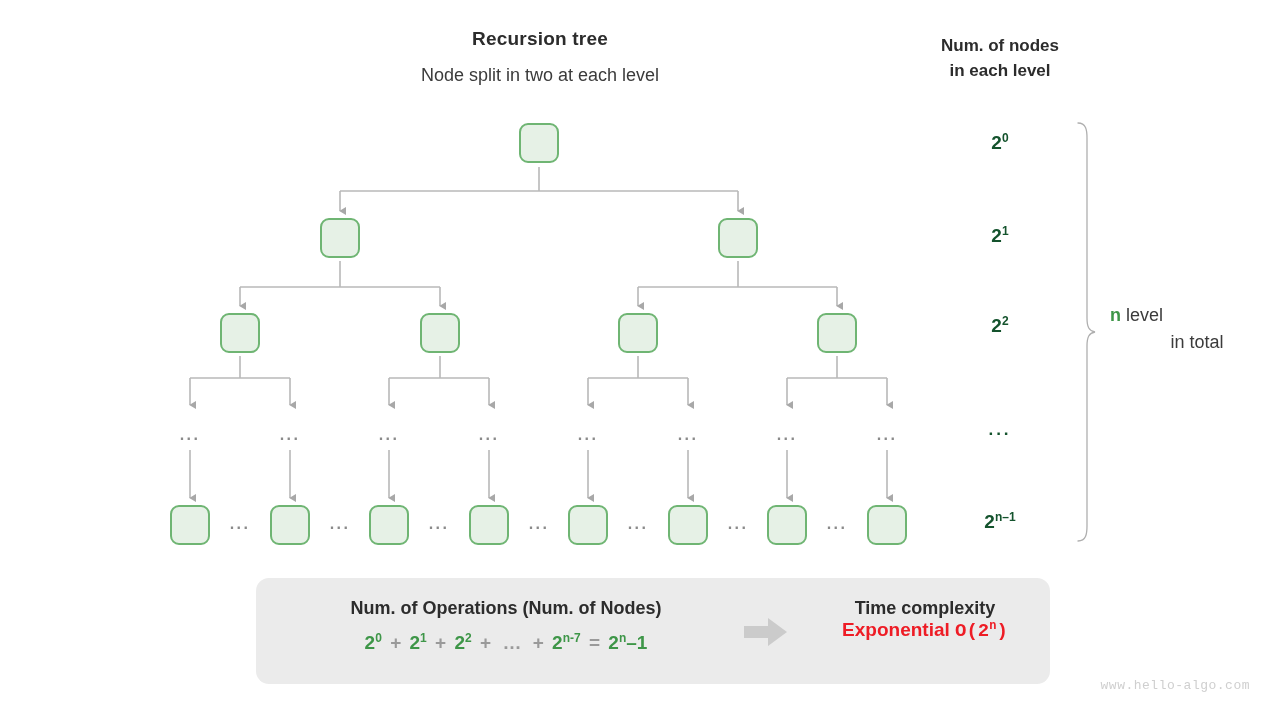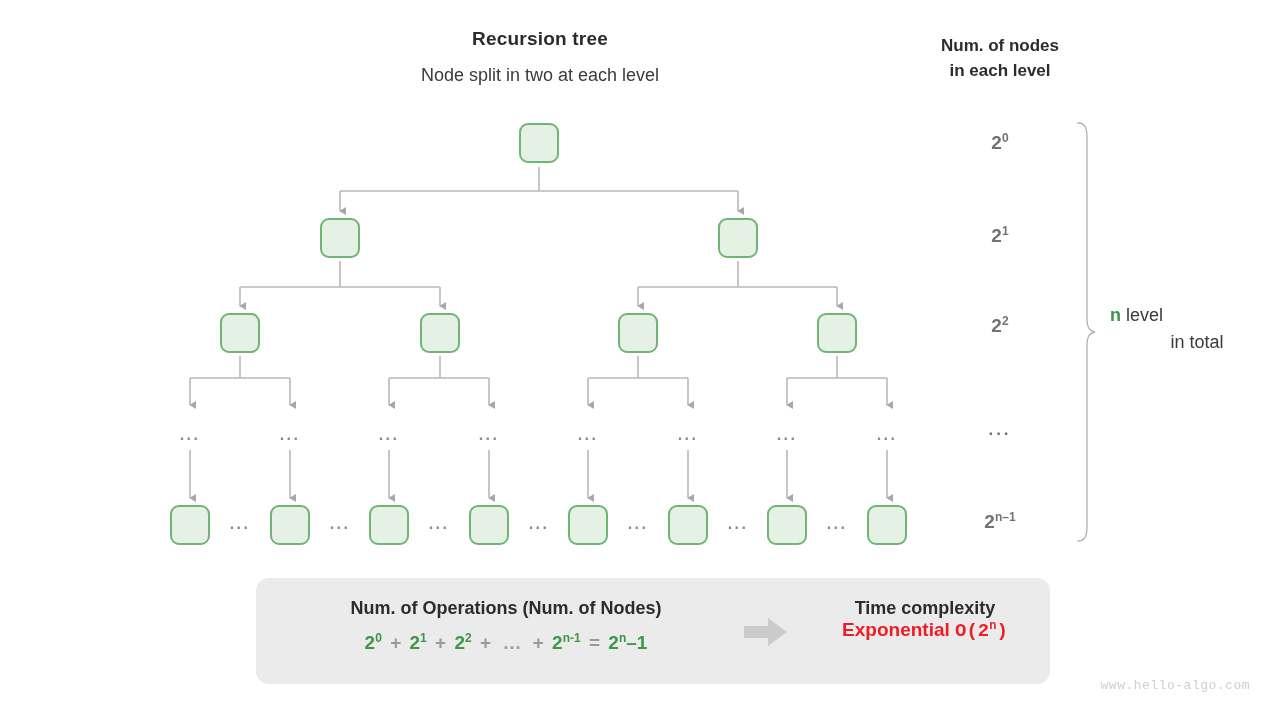--- a/index.html
+++ b/index.html
@@ -31,21 +31,21 @@
     background:#E6F1E6;box-sizing:border-box;
   }
   svg.wires{position:absolute;left:0;top:0;width:1280px;height:720px;pointer-events:none;}
   .dots-row{
     font-size:16px;font-weight:bold;color:#8a8a8a;letter-spacing:1.5px;
     width:40px;text-align:center;
   }
 
   
   .lvl-label{
-    width:120px;text-align:center;color:#737373;
+    width:120px;text-align:center;color:#14532d;
     font-size:19px;font-weight:bold;
   }
   .lvl-label sup{font-size:12px;font-weight:bold;}
   .lvl-label.ell{font-size:17px;letter-spacing:2px;}
   .brace-note{
     left:1110px;top:302px;width:160px;
     font-size:18px;color:#3b3b3b;line-height:27px;
   }
   .brace-note b{color:#3E9648;font-weight:bold;}
   .brace-note .ln2{display:block;padding-left:14px;text-align:center;}
@@ -218,21 +218,21 @@
     <div class="panel-h">Num. of Operations (Num. of Nodes)</div>
     <div class="formula">
       <span class="g"><span>2</span><sup>0</sup></span>
       <span class="sep">+</span>
       <span class="g"><span>2</span><sup>1</sup></span>
       <span class="sep">+</span>
       <span class="g"><span>2</span><sup>2</sup></span>
       <span class="sep">+</span>
       <span class="sep">…</span>
       <span class="sep">+</span>
-      <span class="g"><span>2</span><sup>n-1</sup></span>
+      <span class="g"><span>2</span><sup>n-7</sup></span>
       <span class="sep">=</span>
       <span class="g"><span>2</span><sup>n</sup><span>–1</span></span>
     </div>
   </div>
 
   <svg class="abs arrow-icon" viewBox="0 0 44 32">
     <path d="M0,10 L24,10 L24,2 L43,16 L24,30 L24,22 L0,22 Z" fill="#CBCBCB"></path>
   </svg>
 
   <div class="abs panel-right">

